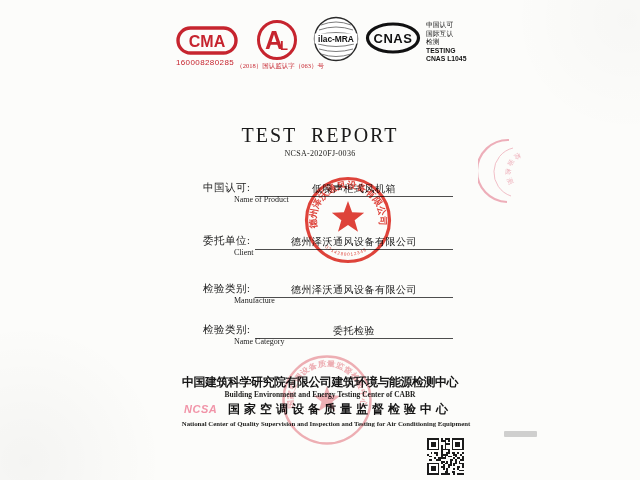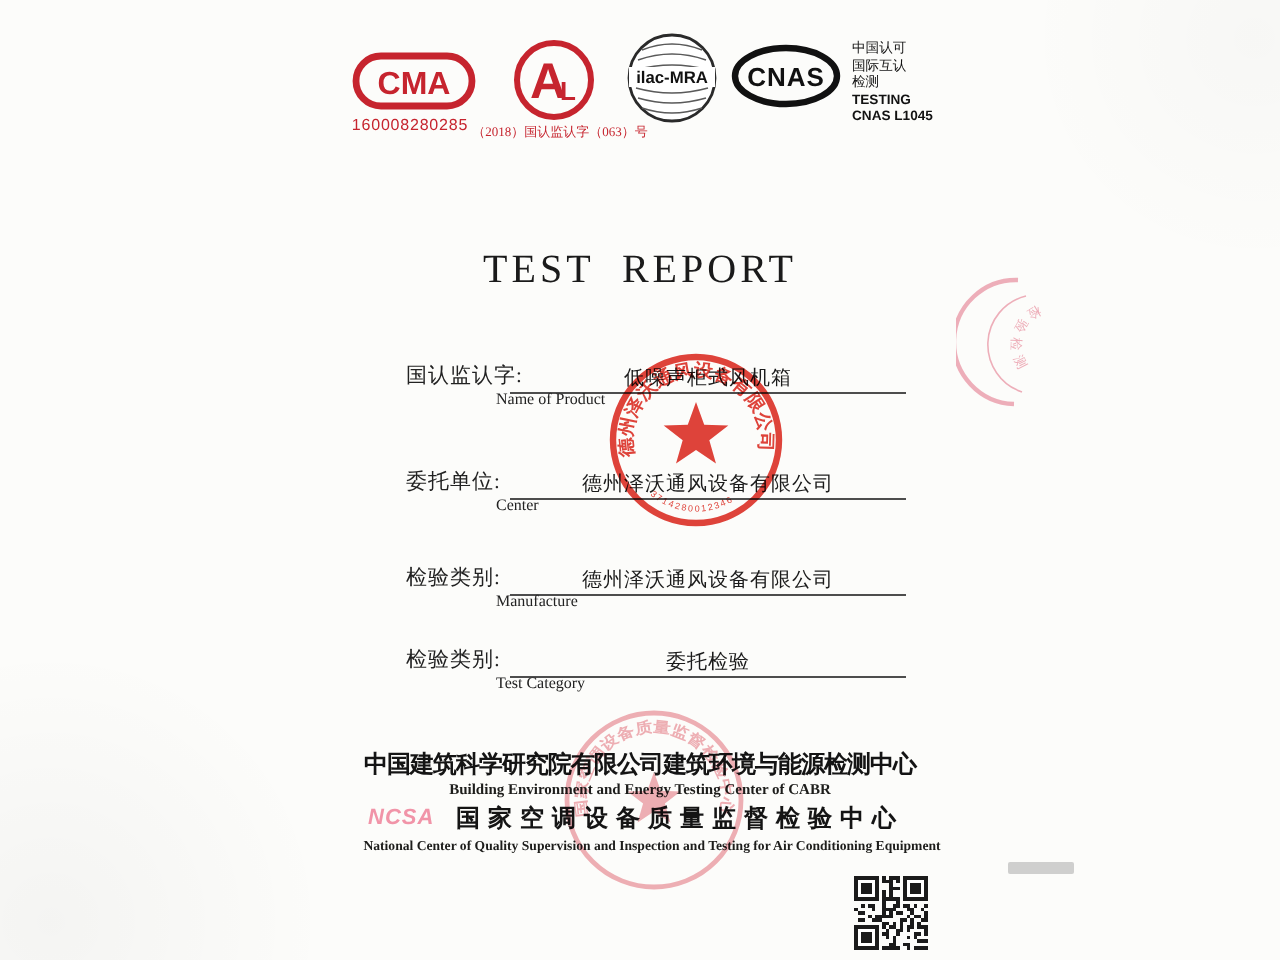--- a/index.html
+++ b/index.html
@@ -22,21 +22,21 @@
   .accred .b  { font-weight:bold; }
 
   
   .title-zh  { top:86px;  font-size:33px; font-weight:bold; letter-spacing:36px; text-indent:36px; color:#141414; }
   .title-en  { top:124px; font-size:20px; letter-spacing:2px; word-spacing:7px; color:#1a1a1a; }
   .report-no { top:149px; font-size:8px; letter-spacing:.3px; }
 
   
   .field { position:absolute; left:0; width:640px; height:42px; }
   .f-zh   { position:absolute; left:203px; top:0; font-size:10.5px; letter-spacing:.5px; color:#222; }
-  .f-en   { position:absolute; left:212px; top:14px; font-size:8px; color:#222;padding-left:36px; }
+  .f-en   { position:absolute; left:198px; top:14px; font-size:8px; color:#222;padding-left:36px; }
   .f-val  { position:absolute; left:255px; top:1px; width:198px; text-align:center; font-size:10px; letter-spacing:.5px; color:#1b1b1b; }
   .f-line { position:absolute; left:255px; top:15px; width:198px; border-bottom:1px solid #4d4d4d; }
 
   
   .seal-main   { left:302px; top:174px; width:92px; height:92px; mix-blend-mode:multiply; opacity:.93; }
   .seal-faint-right { left:478px; top:136px; width:60px; height:72px; opacity:.55; }
   .seal-footer { left:279px; top:352px; width:96px; height:96px; mix-blend-mode:multiply; opacity:.5; }
 
   
   .foot1-zh { top:374px; font-size:12px; font-weight:bold; letter-spacing:-0.5px; color:#141414; }
@@ -89,53 +89,54 @@
 
   <div class="abs accred">
     <div>中国认可</div>
     <div>国际互认</div>
     <div>检测</div>
     <div class="b">TESTING</div>
     <div class="b">CNAS L1045</div>
   </div>
 
   <div class="abs ctr title-en">TEST REPORT</div>
+  <div class="abs ctr report-no">NCSA-2020FJ-0036</div>
 
   <svg class="abs seal-faint-right" viewBox="0 0 60 72">
     <path d="M 31,4 A 31,31 0 0 0 29,66" fill="none" stroke="#e27085" stroke-width="2.2"></path>
     <path d="M 35,12 A 25,25 0 0 0 33,60" fill="none" stroke="#e27085" stroke-width="0.8"></path>
     <defs>
         <path id="frArc" d="M 41,17 A 21,21 0 0 0 39,55" fill="none"></path>
       </defs>
     <text font-size="6.5" fill="#e27085"><textPath href="#frArc" textLength="38">检验检测</textPath></text>
   </svg>
 
   <div class="field" style="top:181px;">
-    <span class="f-zh">国认监认字:</span>
+    <span class="f-zh">中国认可:</span>
     <span class="f-val">低噪声柜式风机箱</span>
     <span class="f-line"></span>
     <span class="f-en">Name of Product</span>
   </div>
   <div class="field" style="top:234px;">
     <span class="f-zh">委托单位:</span>
     <span class="f-val">德州泽沃通风设备有限公司</span>
     <span class="f-line"></span>
-    <span class="f-en">Center</span>
+    <span class="f-en">Client</span>
   </div>
   <div class="field" style="top:282px;">
     <span class="f-zh">检验类别:</span>
     <span class="f-val">德州泽沃通风设备有限公司</span>
     <span class="f-line"></span>
     <span class="f-en">Manufacture</span>
   </div>
   <div class="field" style="top:323px;">
     <span class="f-zh">检验类别:</span>
     <span class="f-val">委托检验</span>
     <span class="f-line"></span>
-    <span class="f-en">Test Category</span>
+    <span class="f-en">Name Category</span>
   </div>
 
   <svg class="abs seal-main" viewBox="-46 -46 92 92">
     <defs>
       <path id="sealArc" d="M -31,8 A 32,32 0 1 1 31,8" fill="none"></path>
       <path id="sealBottom" d="M -23,27.5 A 36,36 0 0 0 23,27.5" fill="none"></path>
     </defs>
     <circle r="41.5" fill="none" stroke="#df352c" stroke-width="3.2"></circle>
     <polygon fill="#df352c" transform="translate(0,-2)" points="0,-17 4.11,-5.66 16.17,-5.25 6.66,2.16 9.99,13.75 0,7 -9.99,13.75 -6.66,2.16 -16.17,-5.25 -4.11,-5.66"></polygon>
     <text font-size="9" font-weight="bold" fill="#df352c">

